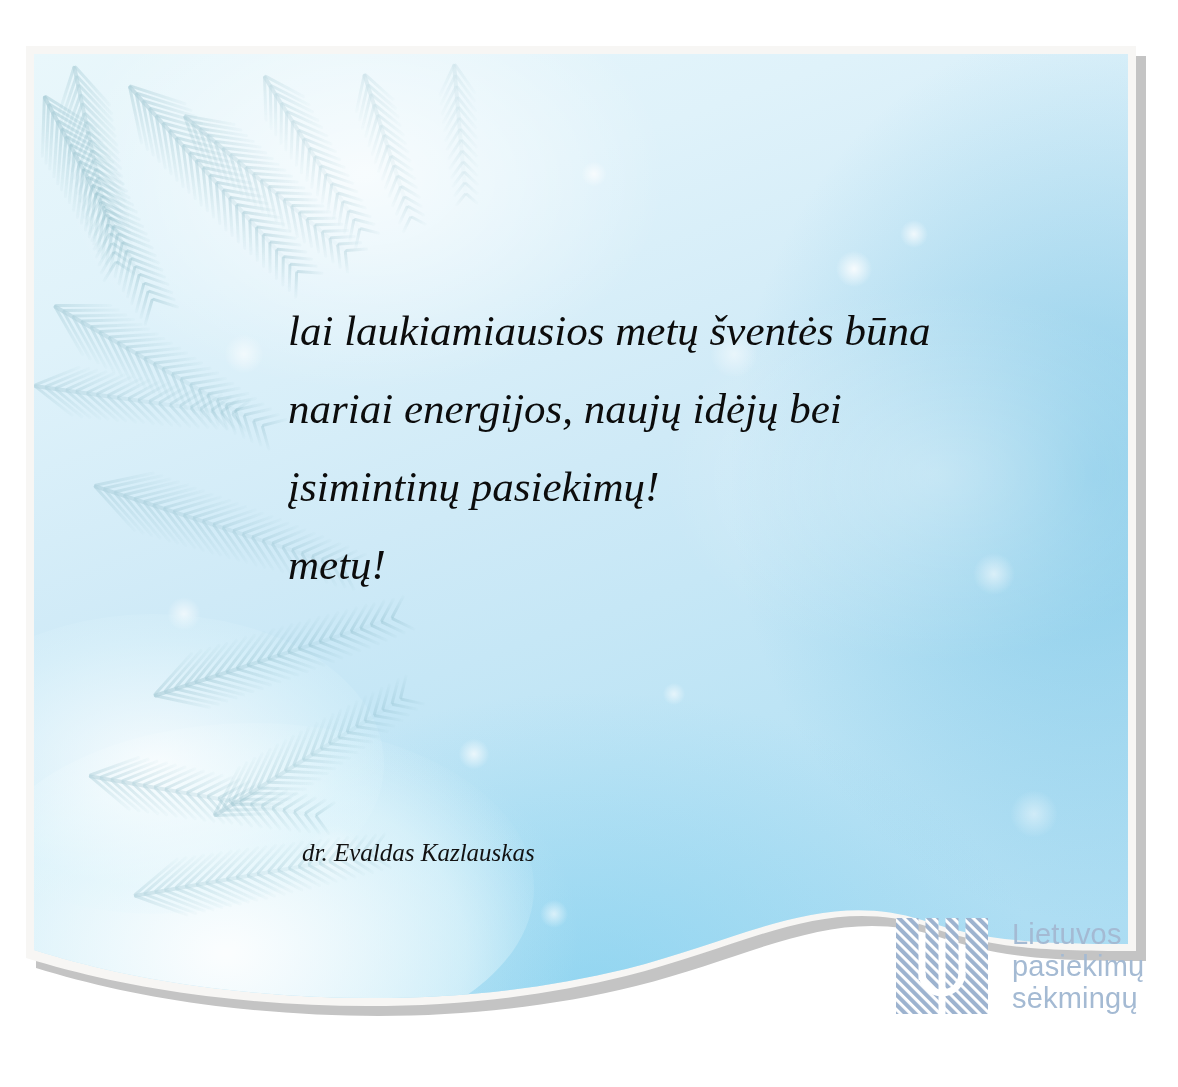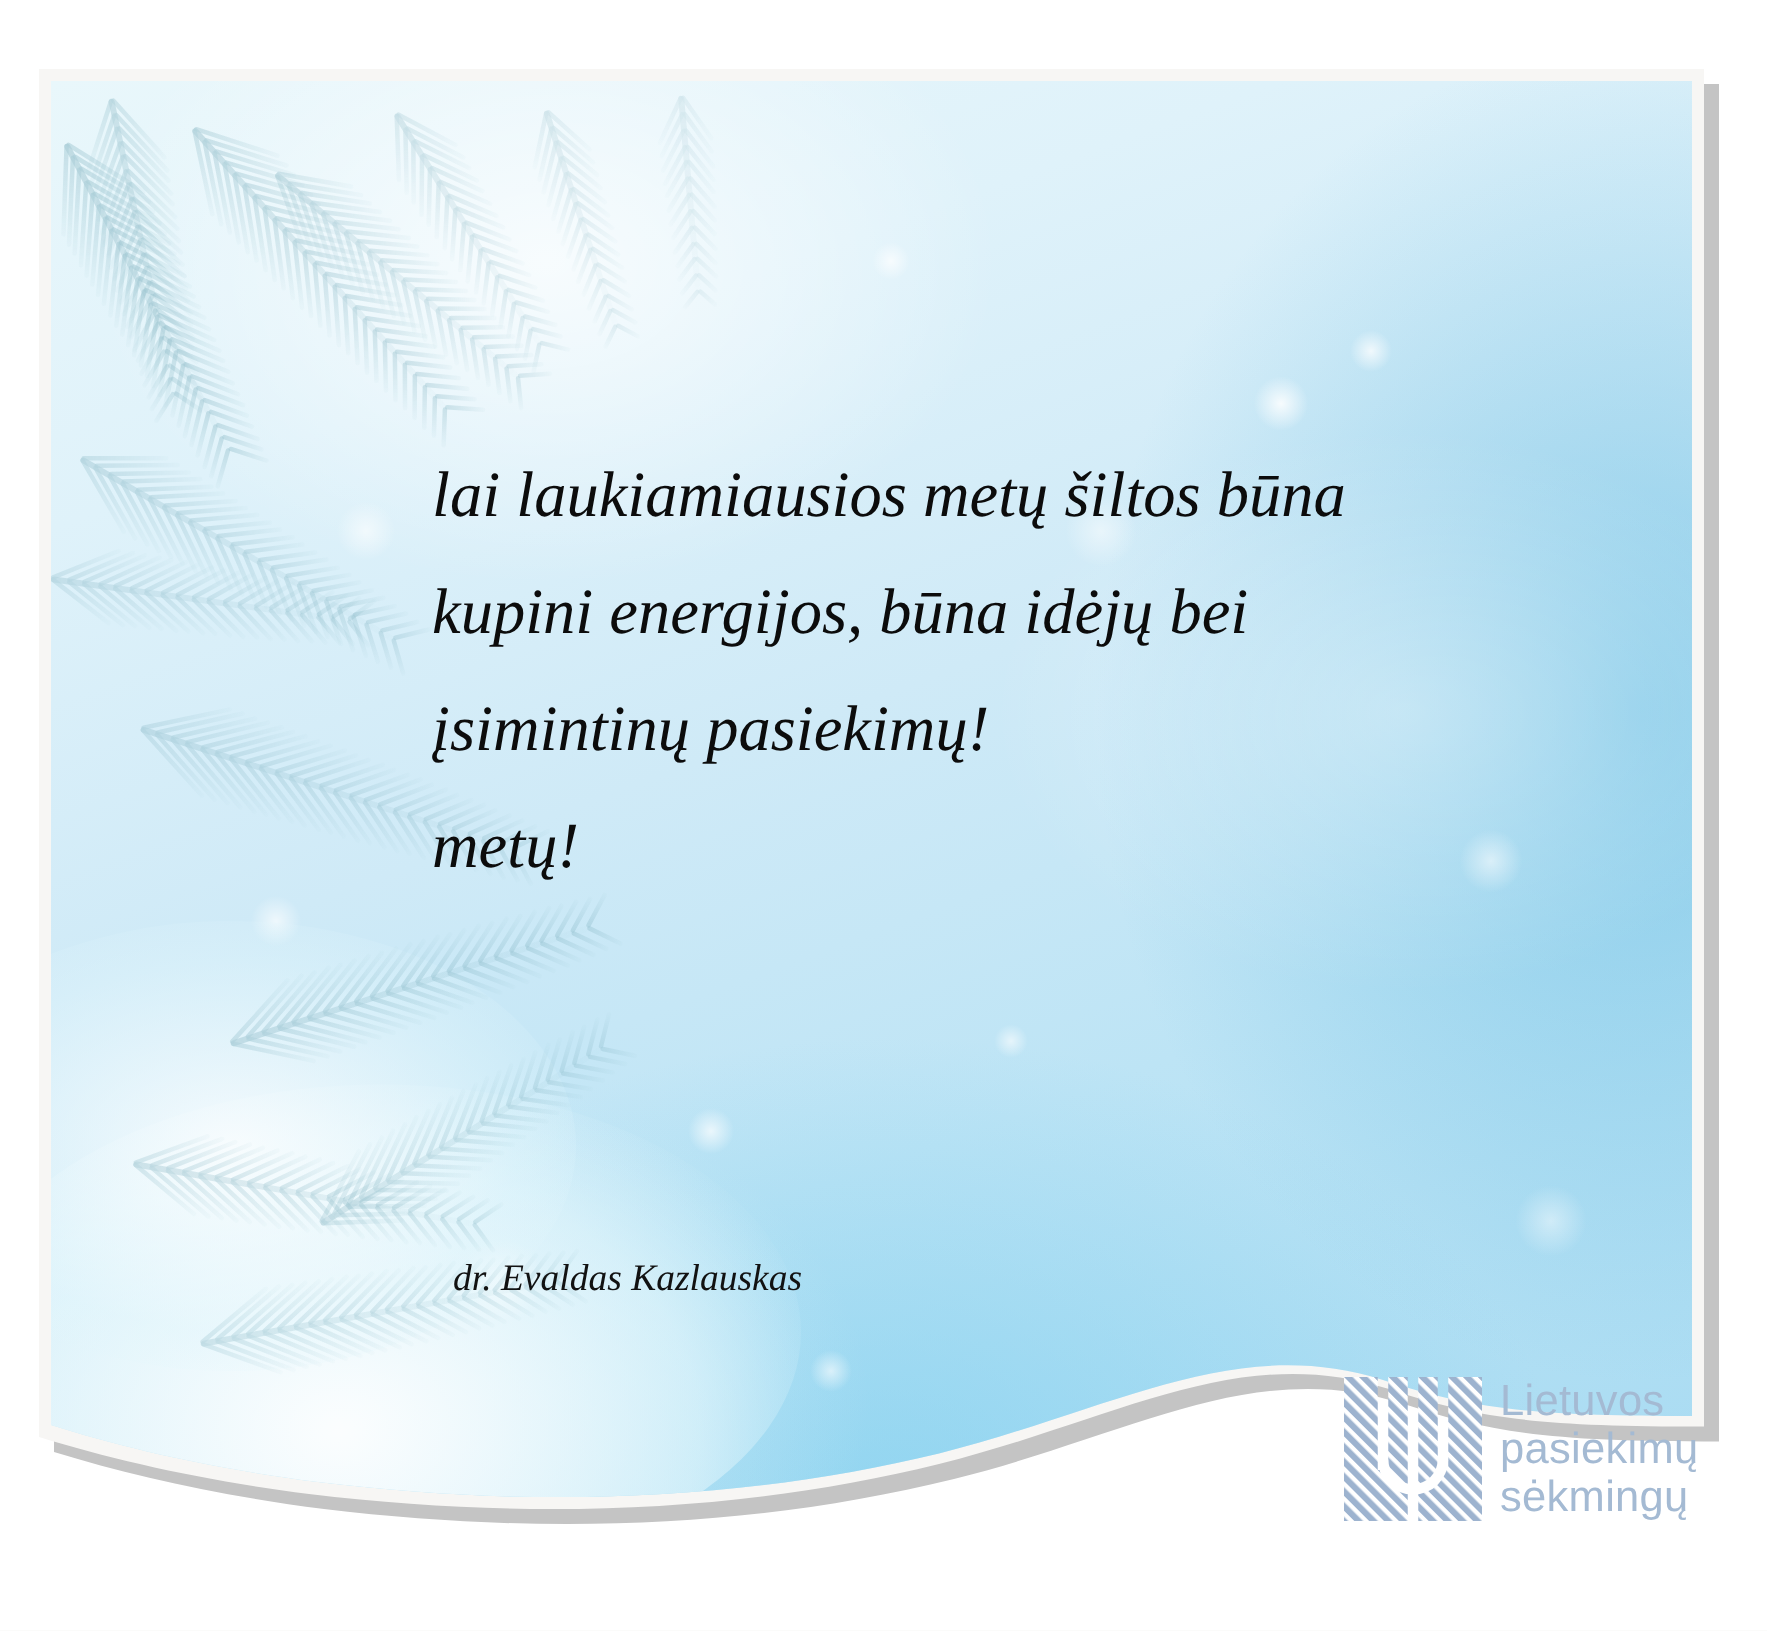--- a/index.html
+++ b/index.html
@@ -133,21 +133,21 @@
     line-height:34px;
     color:#121212;
     white-space:nowrap;
   }
   .signature-line.name{padding-left:14px;}
 
   
   #logo{
     position:absolute;
     left:896px; top:918px;
-    display:flex;align-items:center;gap:12px;
+    display:flex;align-items:center;gap:24px;
   }
   .logo-mark{width:92px;height:96px;display:block;}
   .logo-words{
     font-family:"Liberation Sans", sans-serif;
     font-size:29px;
     line-height:32px;
     color:#a4bad3;
     letter-spacing:.2px;
   }
   .logo-words div{white-space:nowrap;}
@@ -837,22 +837,22 @@
             <div class="needle" style="left: 119.167px; width: 17.85px; transform: rotate(42.8333deg);"></div>
             <div class="needle" style="left: 130px; width: 16.2px; transform: rotate(-44deg);"></div>
             <div class="needle" style="left: 130px; width: 16.2px; transform: rotate(44deg);"></div>
           </div>
         </div>
 
       <div class="card-text">
 
 
         <div class="body-lines">
-          <div class="body-line">lai laukiamiausios metų šiltos būna</div>
-          <div class="body-line">kupini energijos, būna idėjų bei</div>
+          <div class="body-line">lai laukiamiausios metų šventės būna</div>
+          <div class="body-line">nariai energijos, naujų idėjų bei</div>
           <div class="body-line">įsimintinų pasiekimų!</div>
           <div class="body-line">metų!</div>
         </div>
 
         <div class="signature">
           <div class="signature-line name">dr. Evaldas Kazlauskas</div>
         </div>
 
       </div>
     </div>

